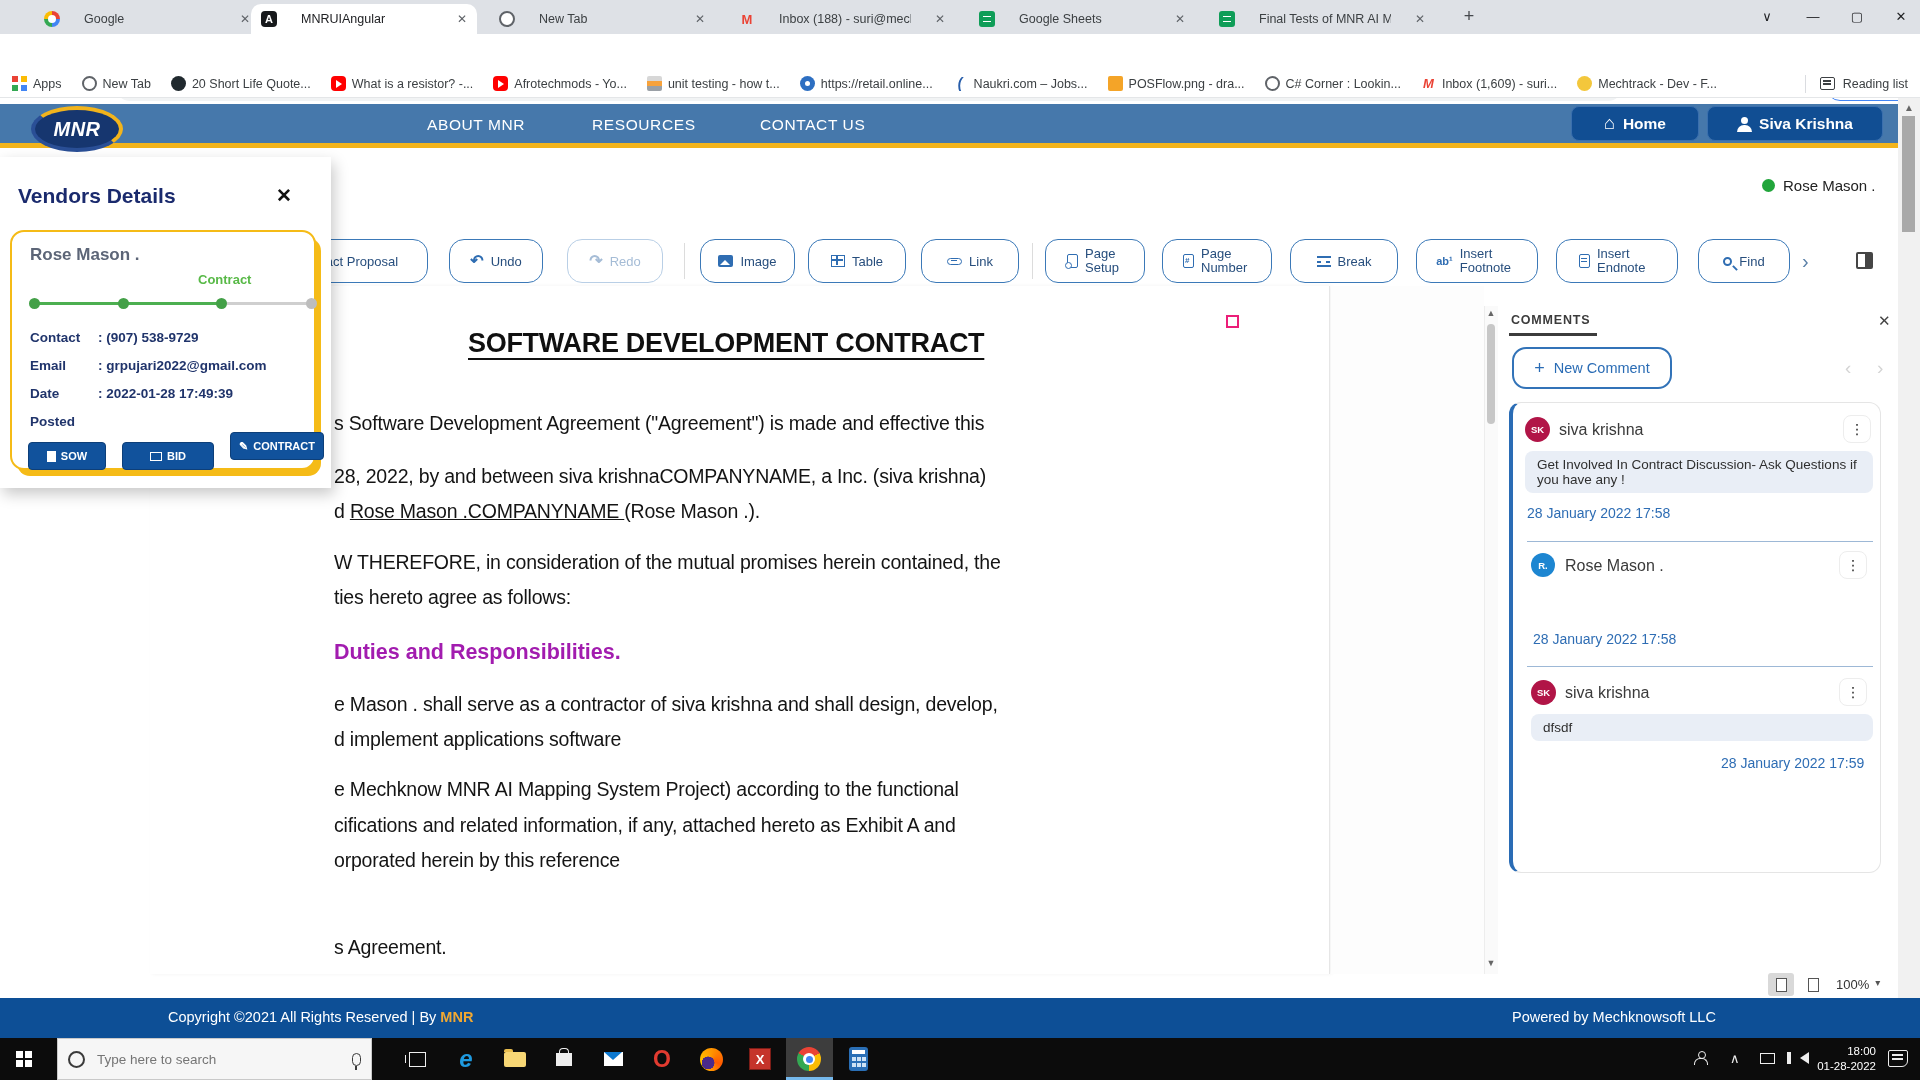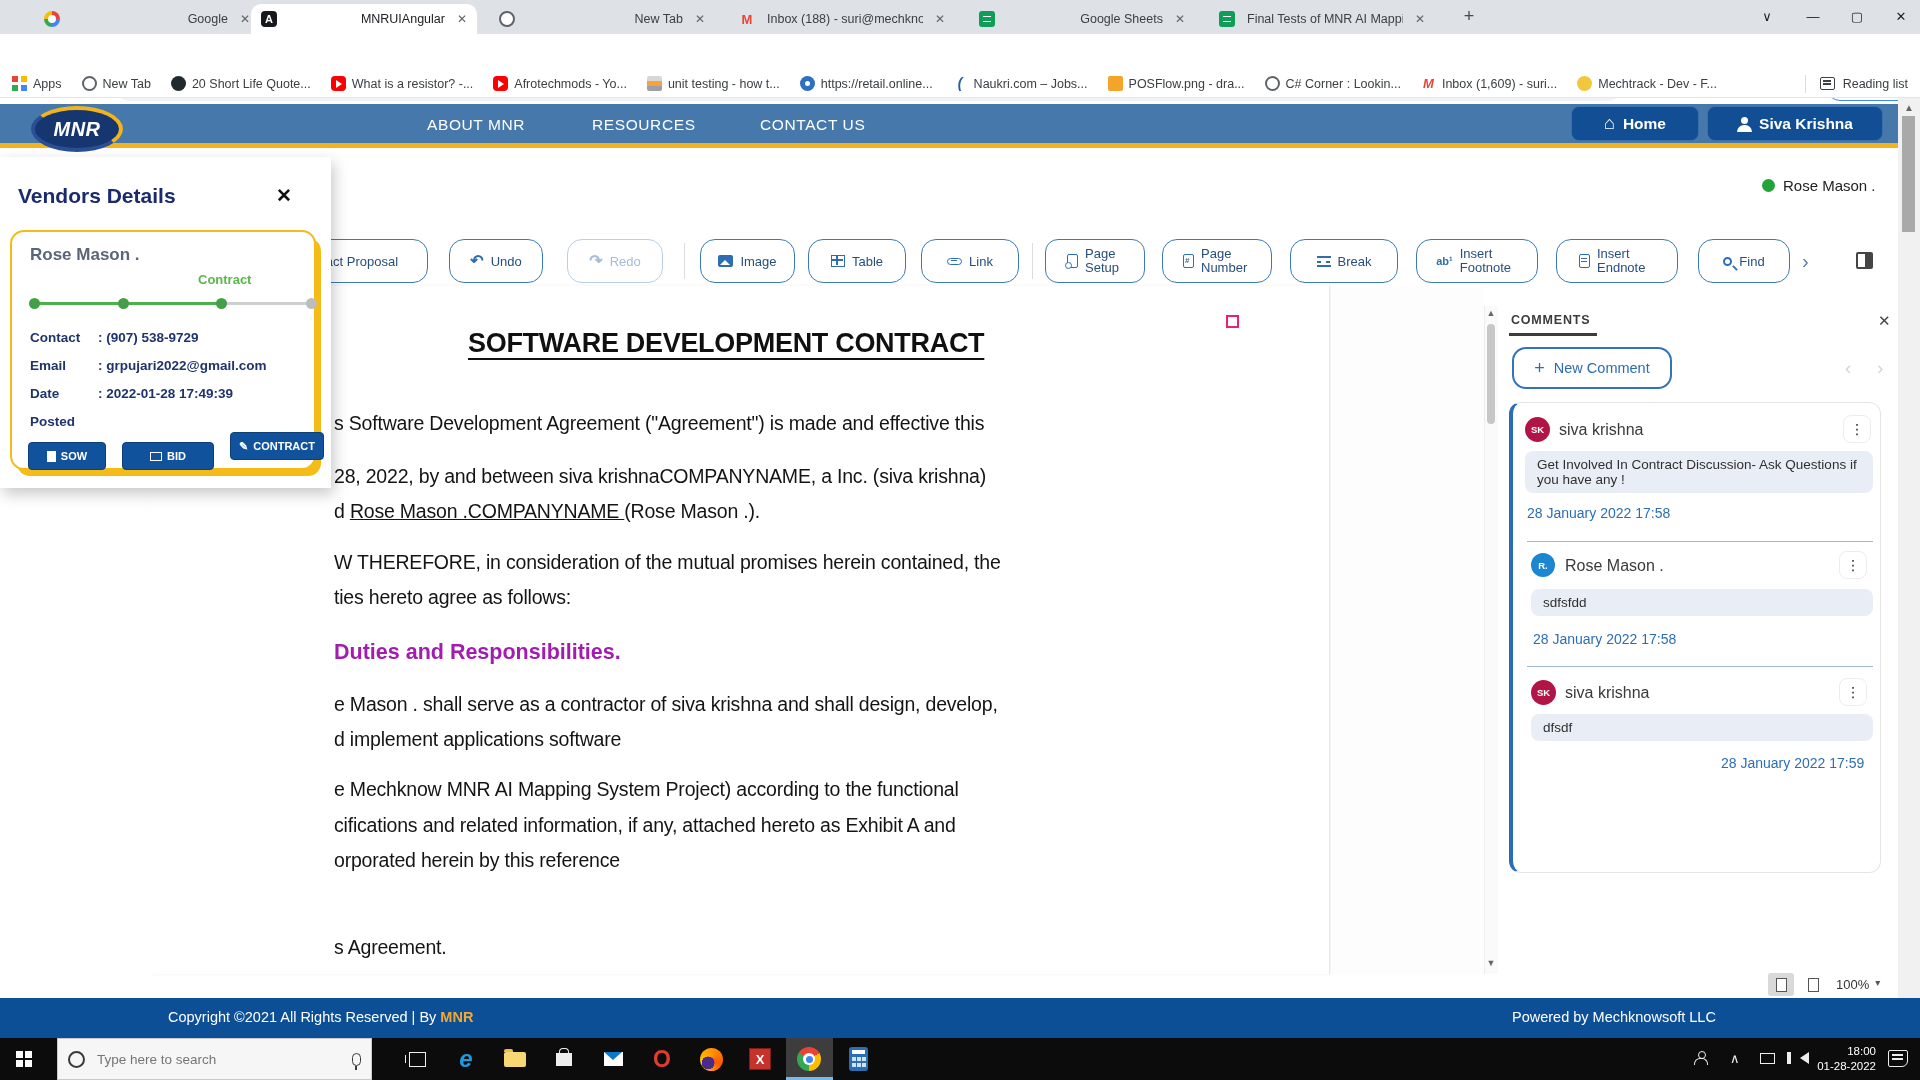--- a/index.html
+++ b/index.html
@@ -1,22 +1,22 @@
 <!DOCTYPE html>
 <html><head>
 <meta charset="utf-8">
 <style>
   html,body{margin:0;padding:0;background:#000;}
   *{box-sizing:border-box;}
   .screen{position:relative;width:1920px;height:1080px;background:#fff;overflow:hidden;
     font-family:"Liberation Sans",sans-serif;-webkit-font-smoothing:antialiased;}
   
   .tabstrip{position:absolute;left:0;top:0;width:1920px;height:34px;background:#dee1e6;}
-  .tab{position:absolute;top:4px;height:30px;display:flex;align-items:center;gap:12px;
-     padding:0 10px;font-size:12.5px;color:#3c4043;width:226px;text-align:right;}
+  .tab{position:absolute;top:4px;height:30px;display:flex;align-items:center;gap:24px;
+     padding:0 10px;font-size:12.5px;color:#3c4043;width:226px;}
   .tab .ttl{flex:1;white-space:nowrap;overflow:hidden;}
   .tab.active{background:#fff;border-radius:10px 10px 0 0;color:#202124;}
   .tab .tclose{color:#5f6368;font-size:12px;cursor:pointer;}
   .fav{width:16px;height:16px;border-radius:50%;flex:0 0 16px;display:flex;align-items:center;justify-content:center;}
   .fav.google{background:conic-gradient(#ea4335 0 25%,#4285f4 25% 50%,#34a853 50% 75%,#fbbc05 75% 100%);}
   .fav.google i{display:block;width:8px;height:8px;background:#fff;border-radius:50%;}
   .fav.angular{background:#17191c;border-radius:4px;color:#fff;font-size:11px;font-weight:bold;}
   .fav.globe{border:2.5px solid #5f6368;background:#fff;}
   .fav.gmail{color:#ea4335;font-weight:bold;font-size:13px;border-radius:0;}
   .fav.sheets{background:#0f9d58;border-radius:3px;position:relative;}
@@ -477,21 +477,20 @@
       <div class="avatar av-red" style="left:12px;top:14px;">SK</div>
       <div class="cname" style="left:46px;top:18px;">siva krishna</div>
       <div class="kebab" style="left:330px;top:12px;">⋮</div>
       <div class="bubble" style="left:12px;top:48px;width:348px;">Get Involved In Contract Discussion- Ask Questions if you have any !</div>
       <div class="ctime" style="left:14px;top:102px;">28 January 2022 17:58</div>
       <div class="cdivider" style="top:138px;"></div>
 
       <div class="avatar av-blue" style="left:18px;top:150px;width:24px;height:24px;">R.</div>
       <div class="cname" style="left:52px;top:154px;">Rose Mason .</div>
       <div class="kebab" style="left:326px;top:148px;">⋮</div>
-      <div class="bubble" style="left:18px;top:186px;width:342px;">sdfsfdd</div>
       <div class="ctime" style="left:20px;top:228px;">28 January 2022 17:58</div>
       <div class="cdivider" style="top:263px;"></div>
 
       <div class="avatar av-red" style="left:18px;top:277px;">SK</div>
       <div class="cname" style="left:52px;top:281px;">siva krishna</div>
       <div class="kebab" style="left:326px;top:275px;">⋮</div>
       <div class="bubble" style="left:18px;top:311px;width:342px;">dfsdf</div>
       <div class="ctime" style="left:208px;top:352px;">28 January 2022 17:59</div>
 
     </div>

